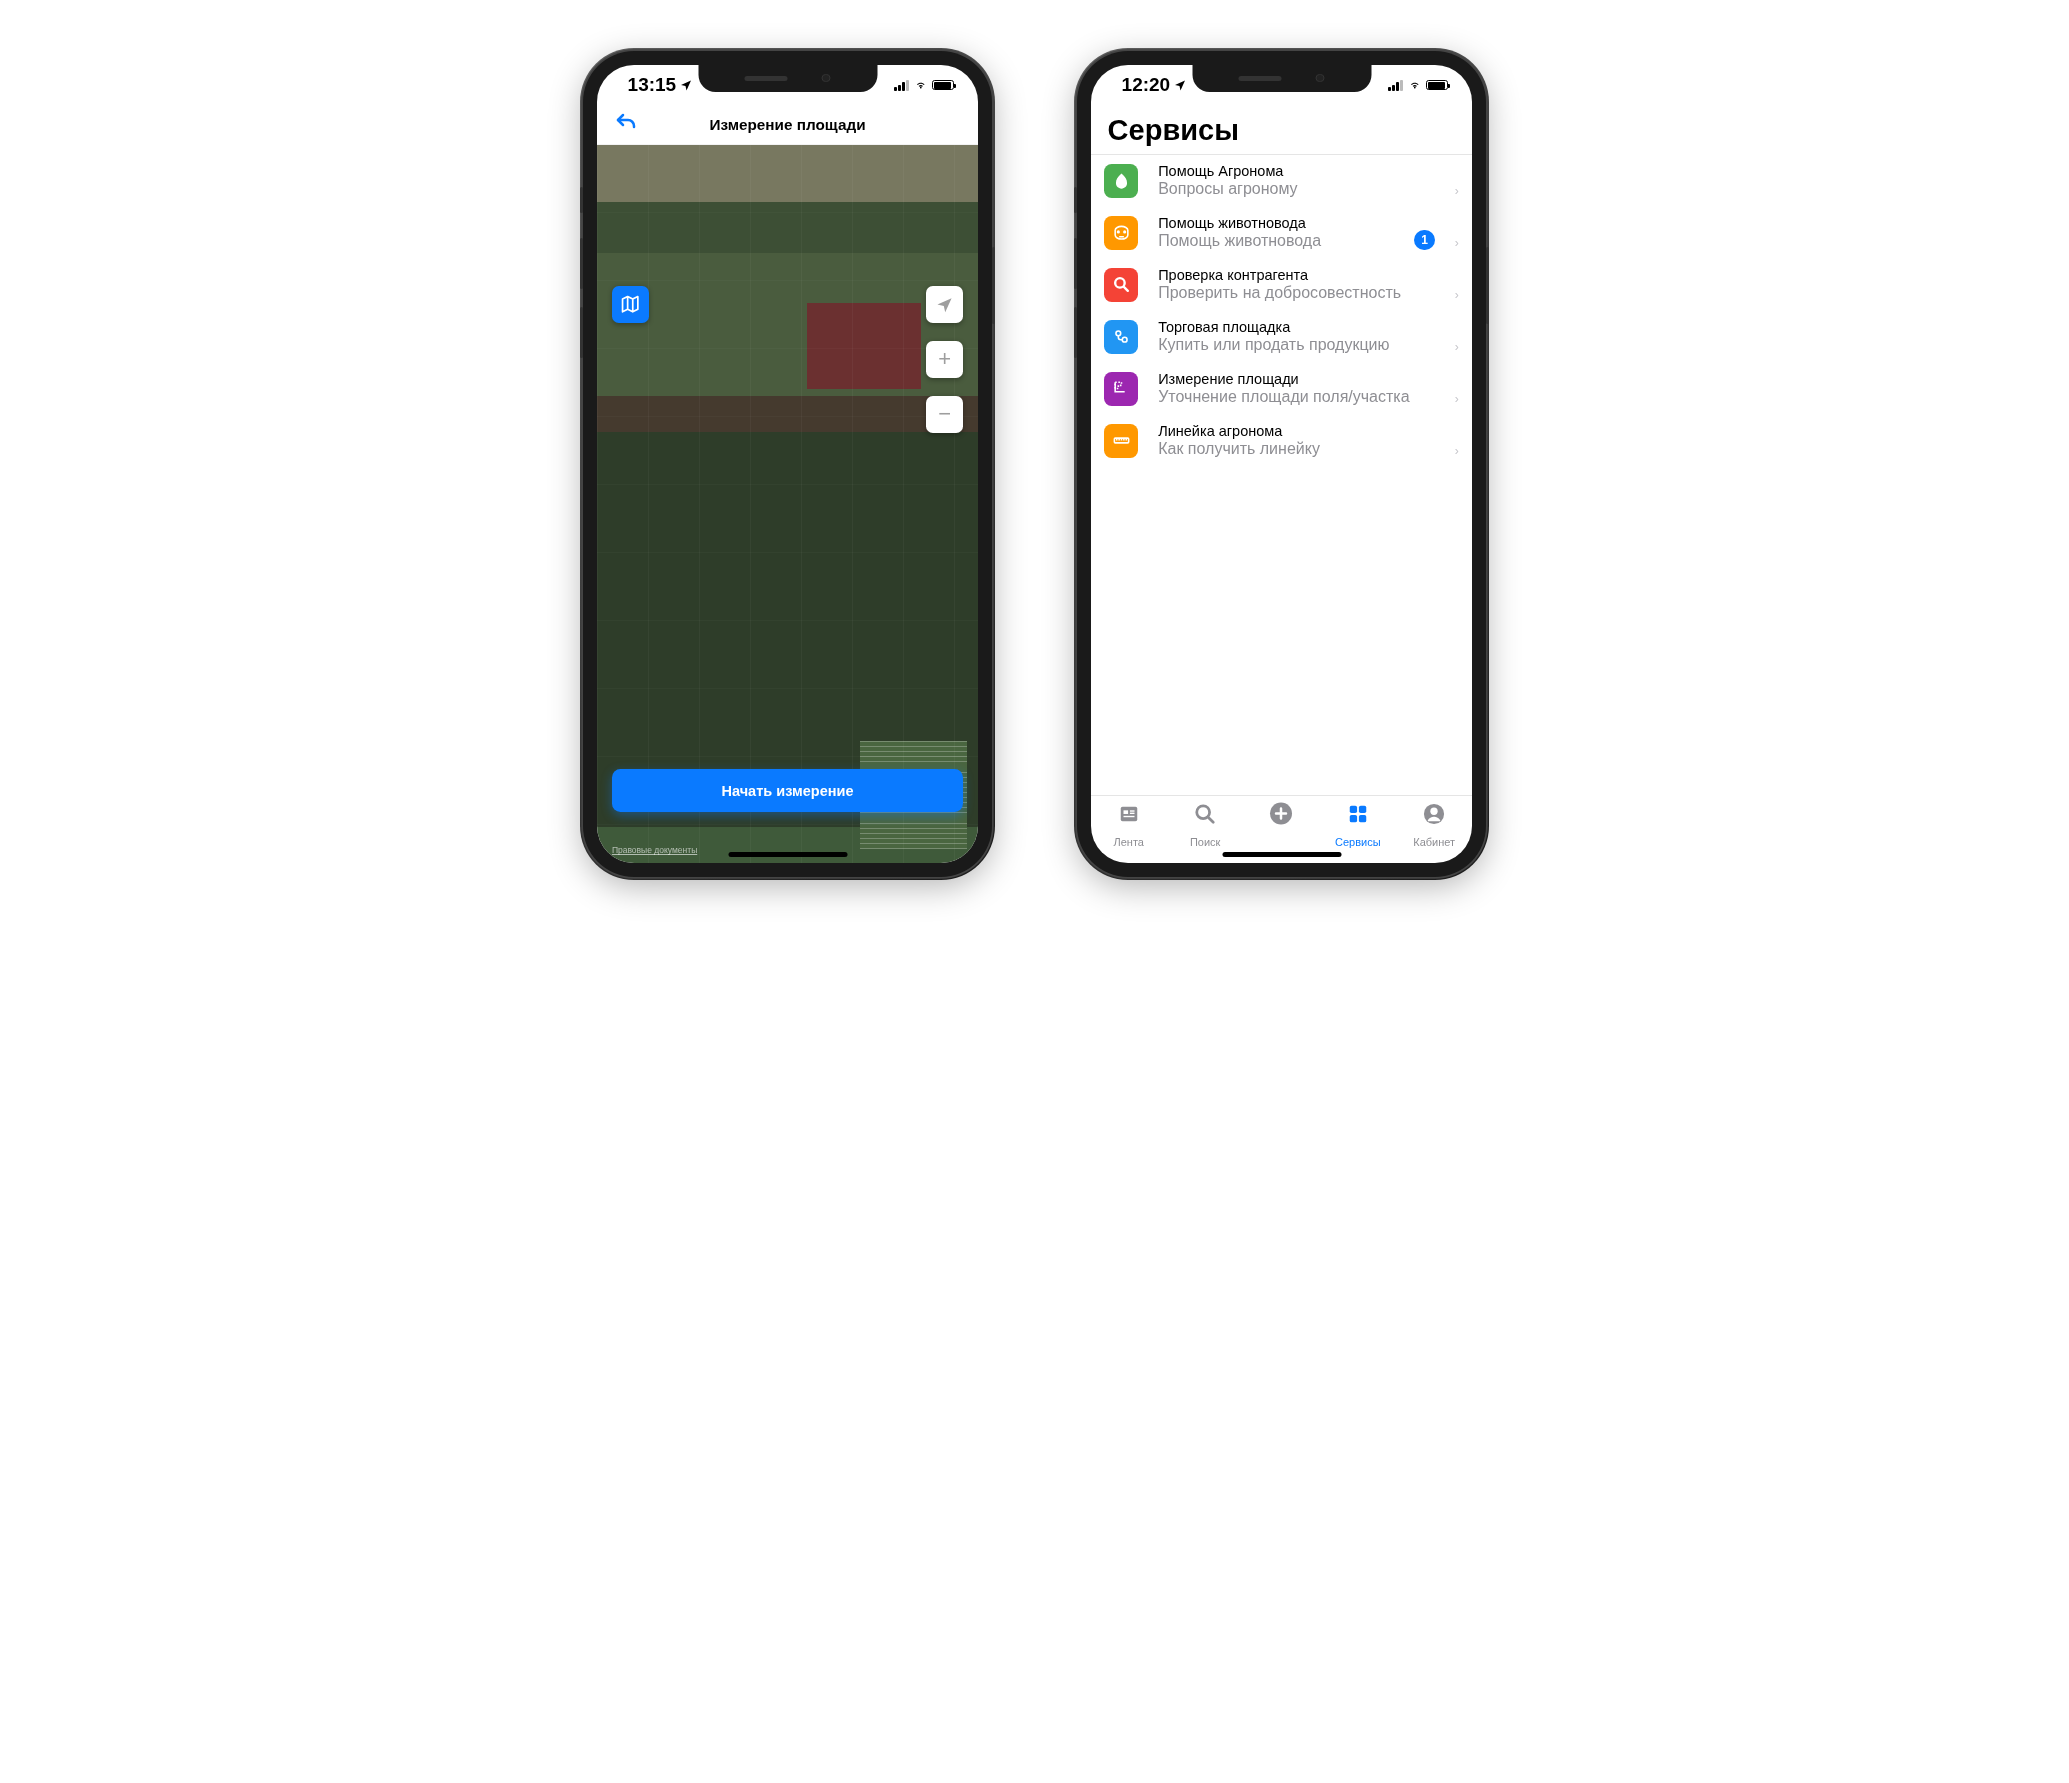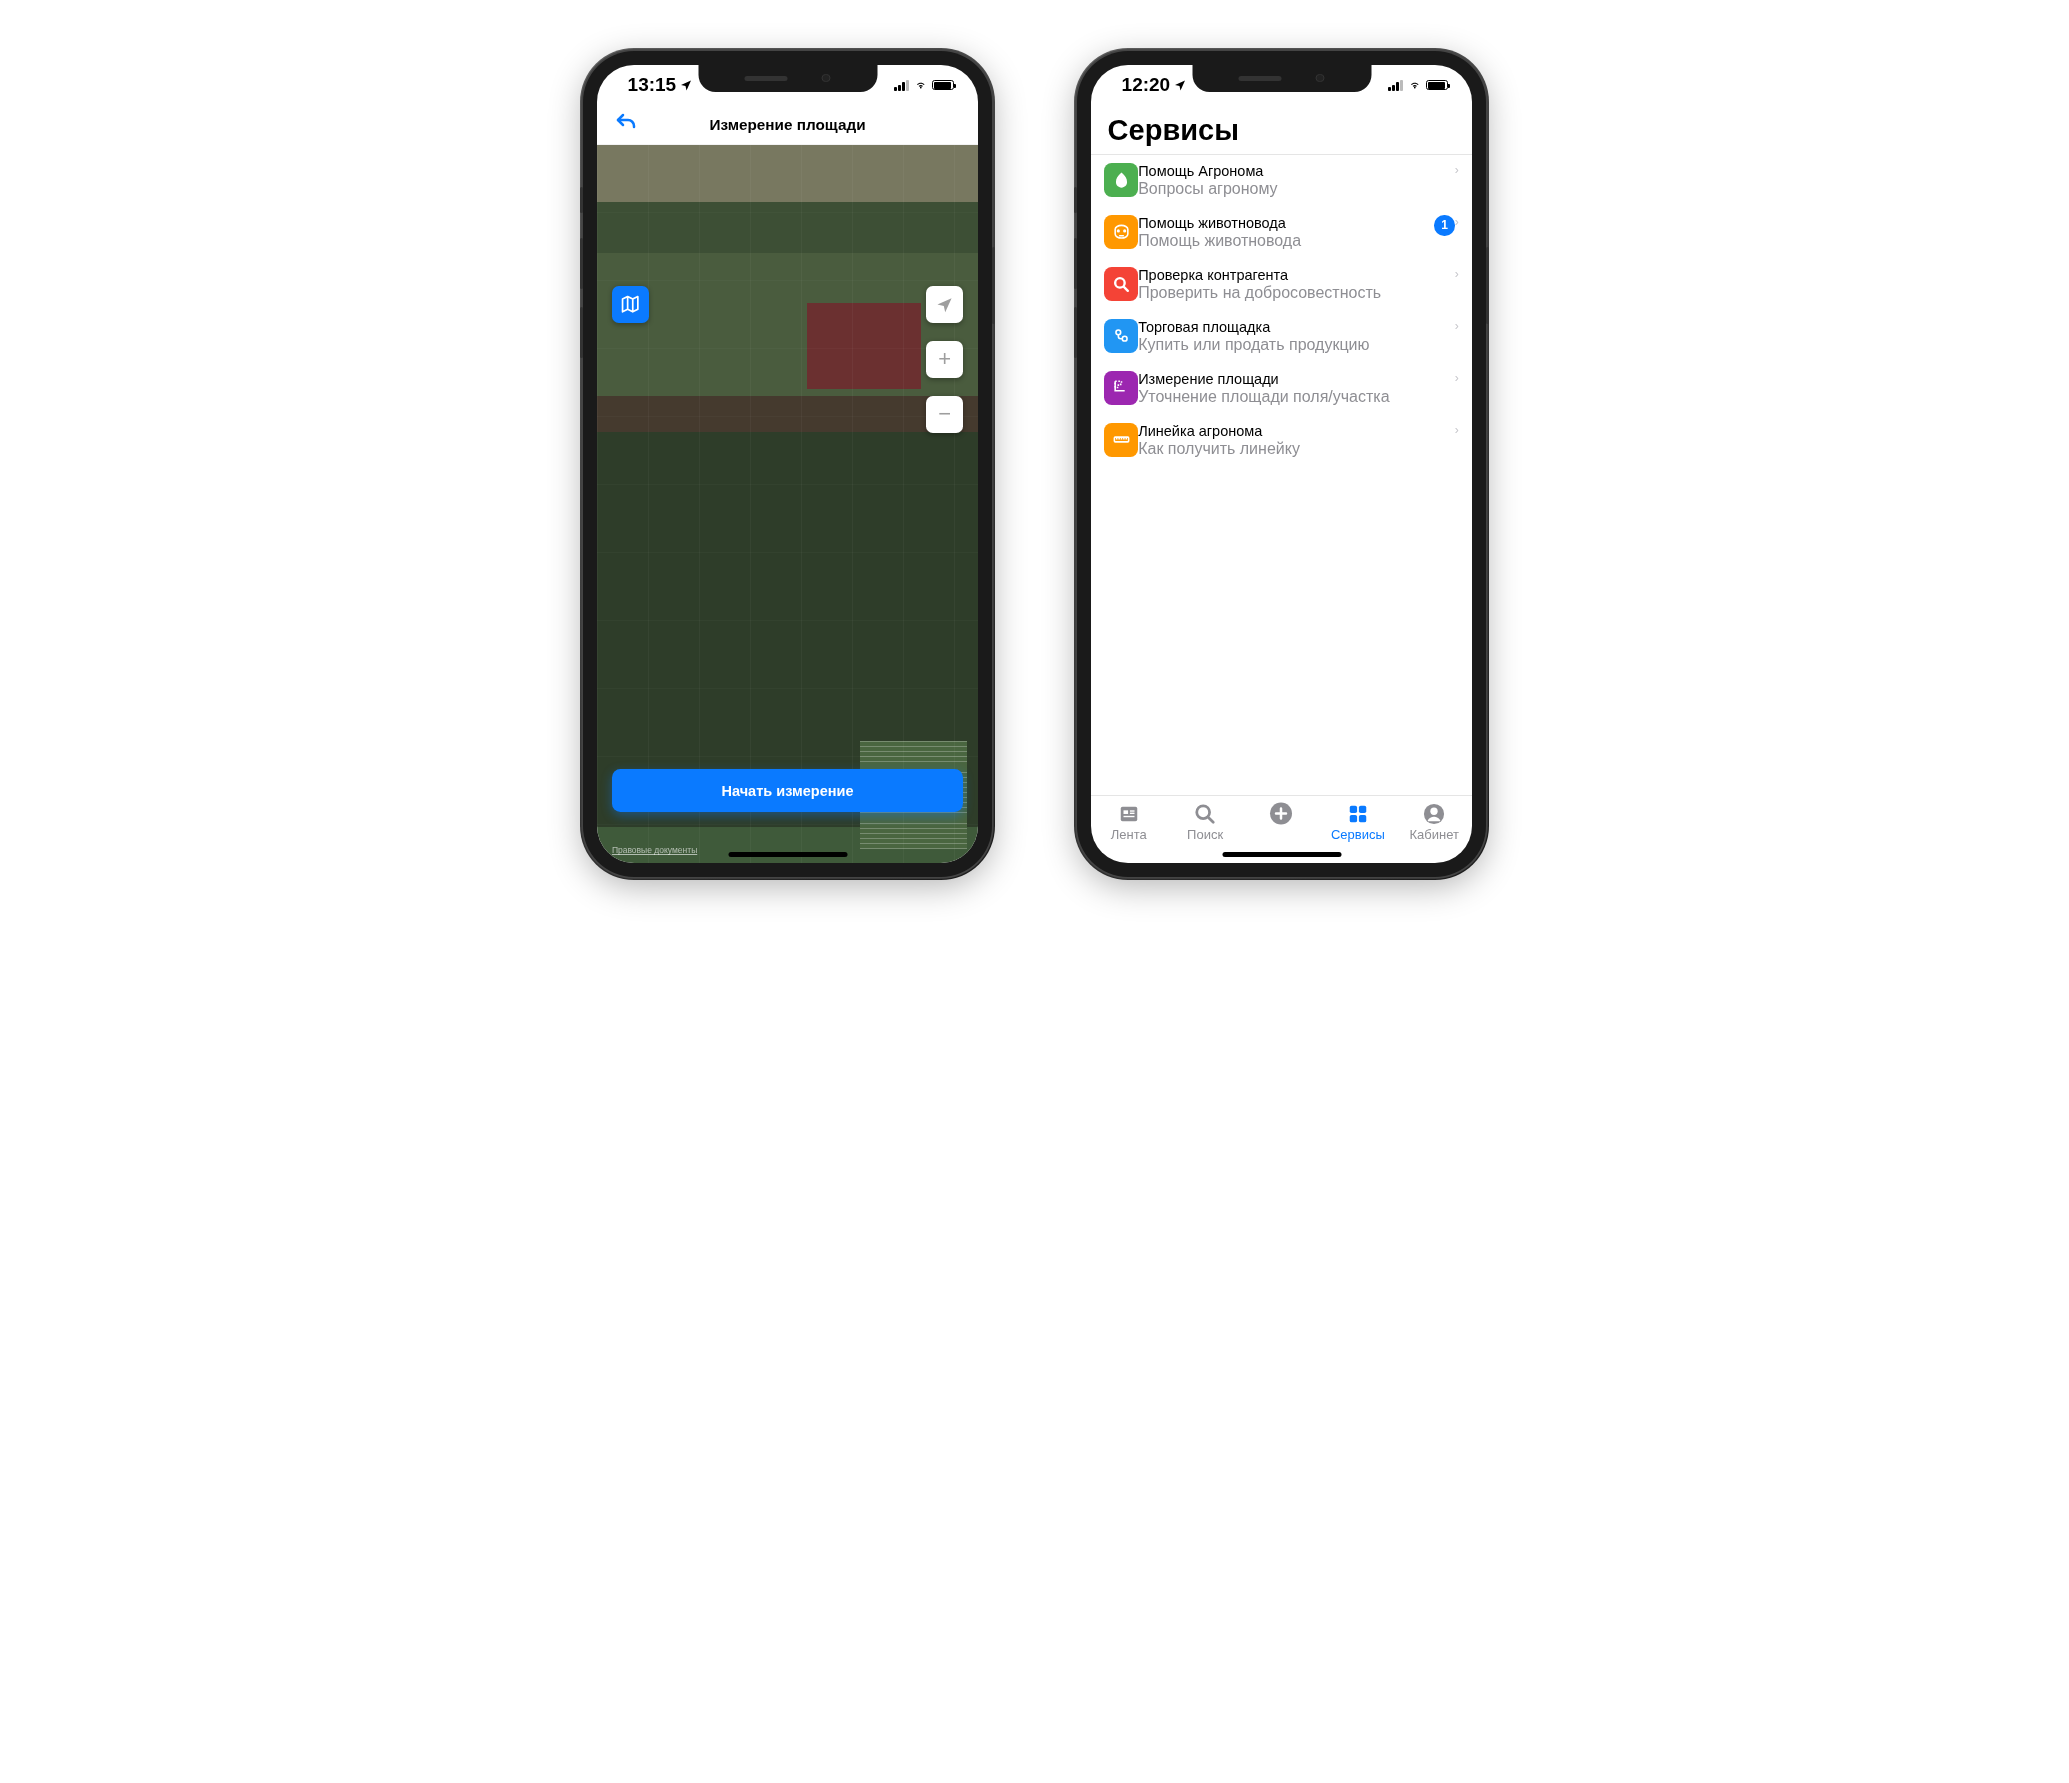--- a/index.html
+++ b/index.html
@@ -178,23 +178,23 @@
     
     .large-title {
       padding: 8.5px 17px 6.8px;
       font-size: 29px;
       font-weight: 800;
     }
     .divider { height: 0.9px; background: #e5e5e5; }
     .services-list { flex: 1; }
     .service-row {
       display: flex;
-      align-items: flex-start;
+      align-items: flex-end;
       padding: 8.5px 13.6px;
-      gap: 0;
+      gap: 20px;
     }
     .service-icon {
       width: 34px;
       height: 34px;
       border-radius: 7.7px;
       display: flex;
       align-items: center;
       justify-content: center;
       flex-shrink: 0;
       color: #fff;
@@ -224,21 +224,21 @@
     }
     .tab-item {
       display: flex;
       flex-direction: column;
       align-items: center;
       gap: 1.7px;
       color: #8e8e93;
       width: 60px;
     }
     .tab-item.active { color: #0a7aff; }
-    .tab-label { font-size: 13px; }
+    .tab-label { font-size: 11px; margin-top: 9px; }
     .tab-icon { width: 24px; height: 24px; display: flex; align-items: center; justify-content: center; }
     .ic-green { background: #4caf50; }
     .ic-orange { background: #ff9800; }
     .ic-red { background: #f44336; }
     .ic-blue { background: #2196f3; }
     .ic-purple { background: #9c27b0; }
     .ic-amber { background: #ff9800; }
   </style>
 </head>
 <body>

